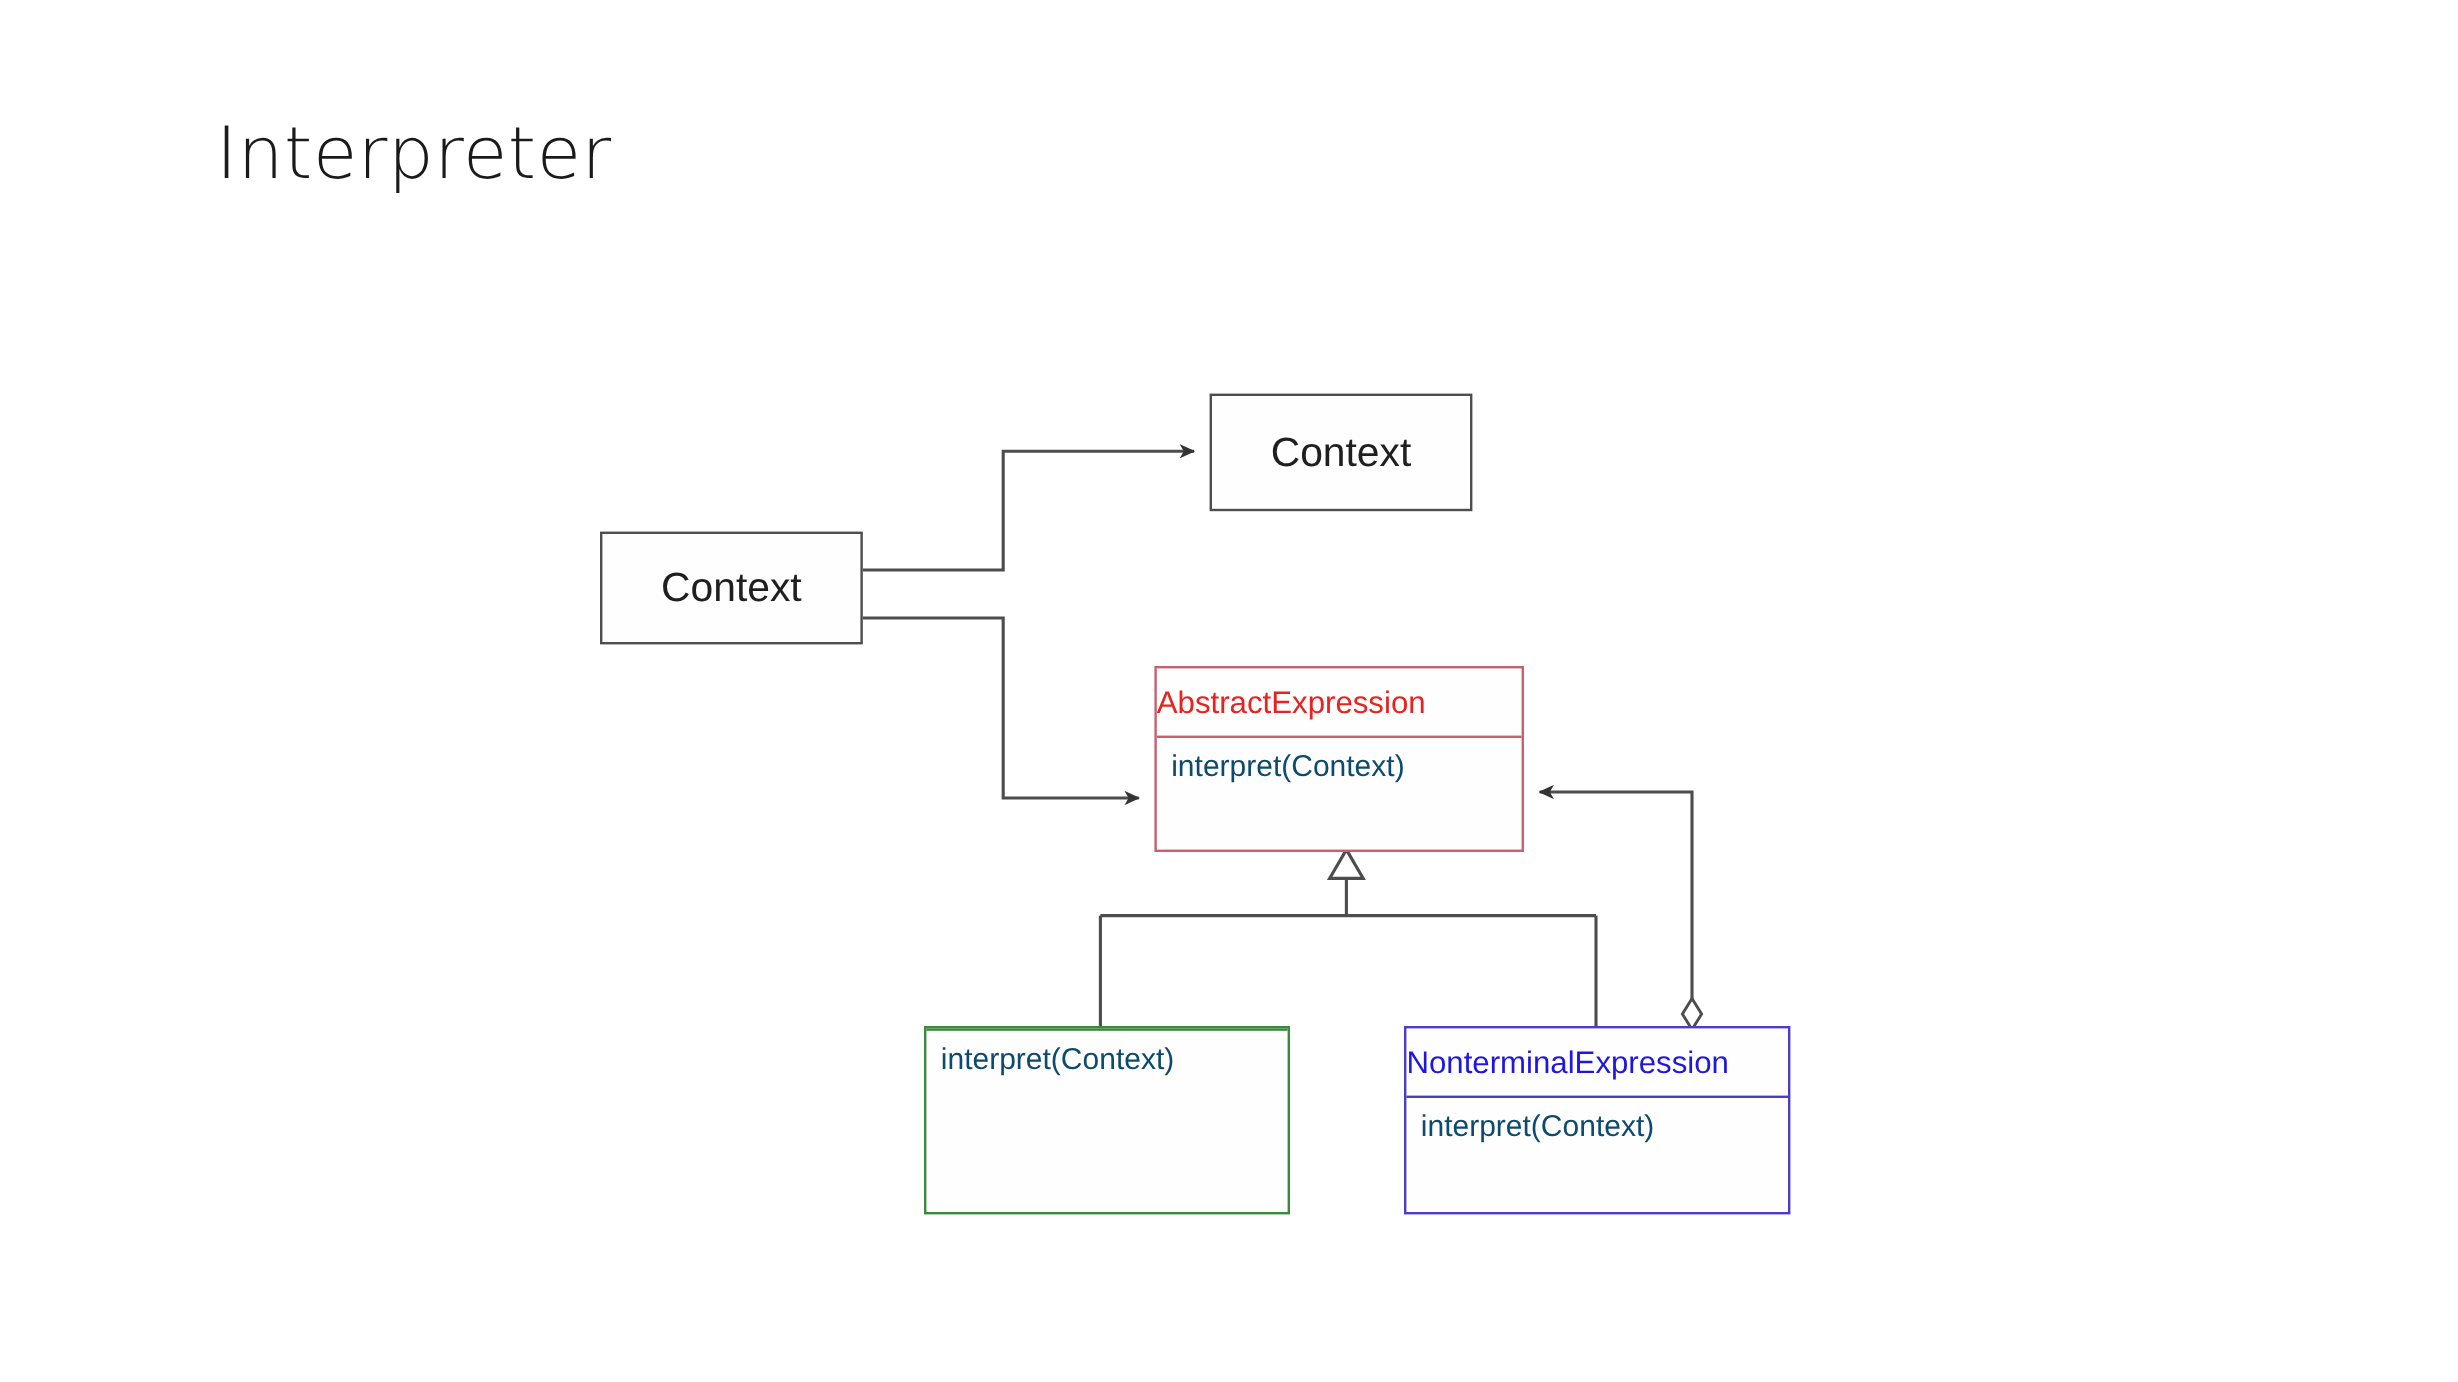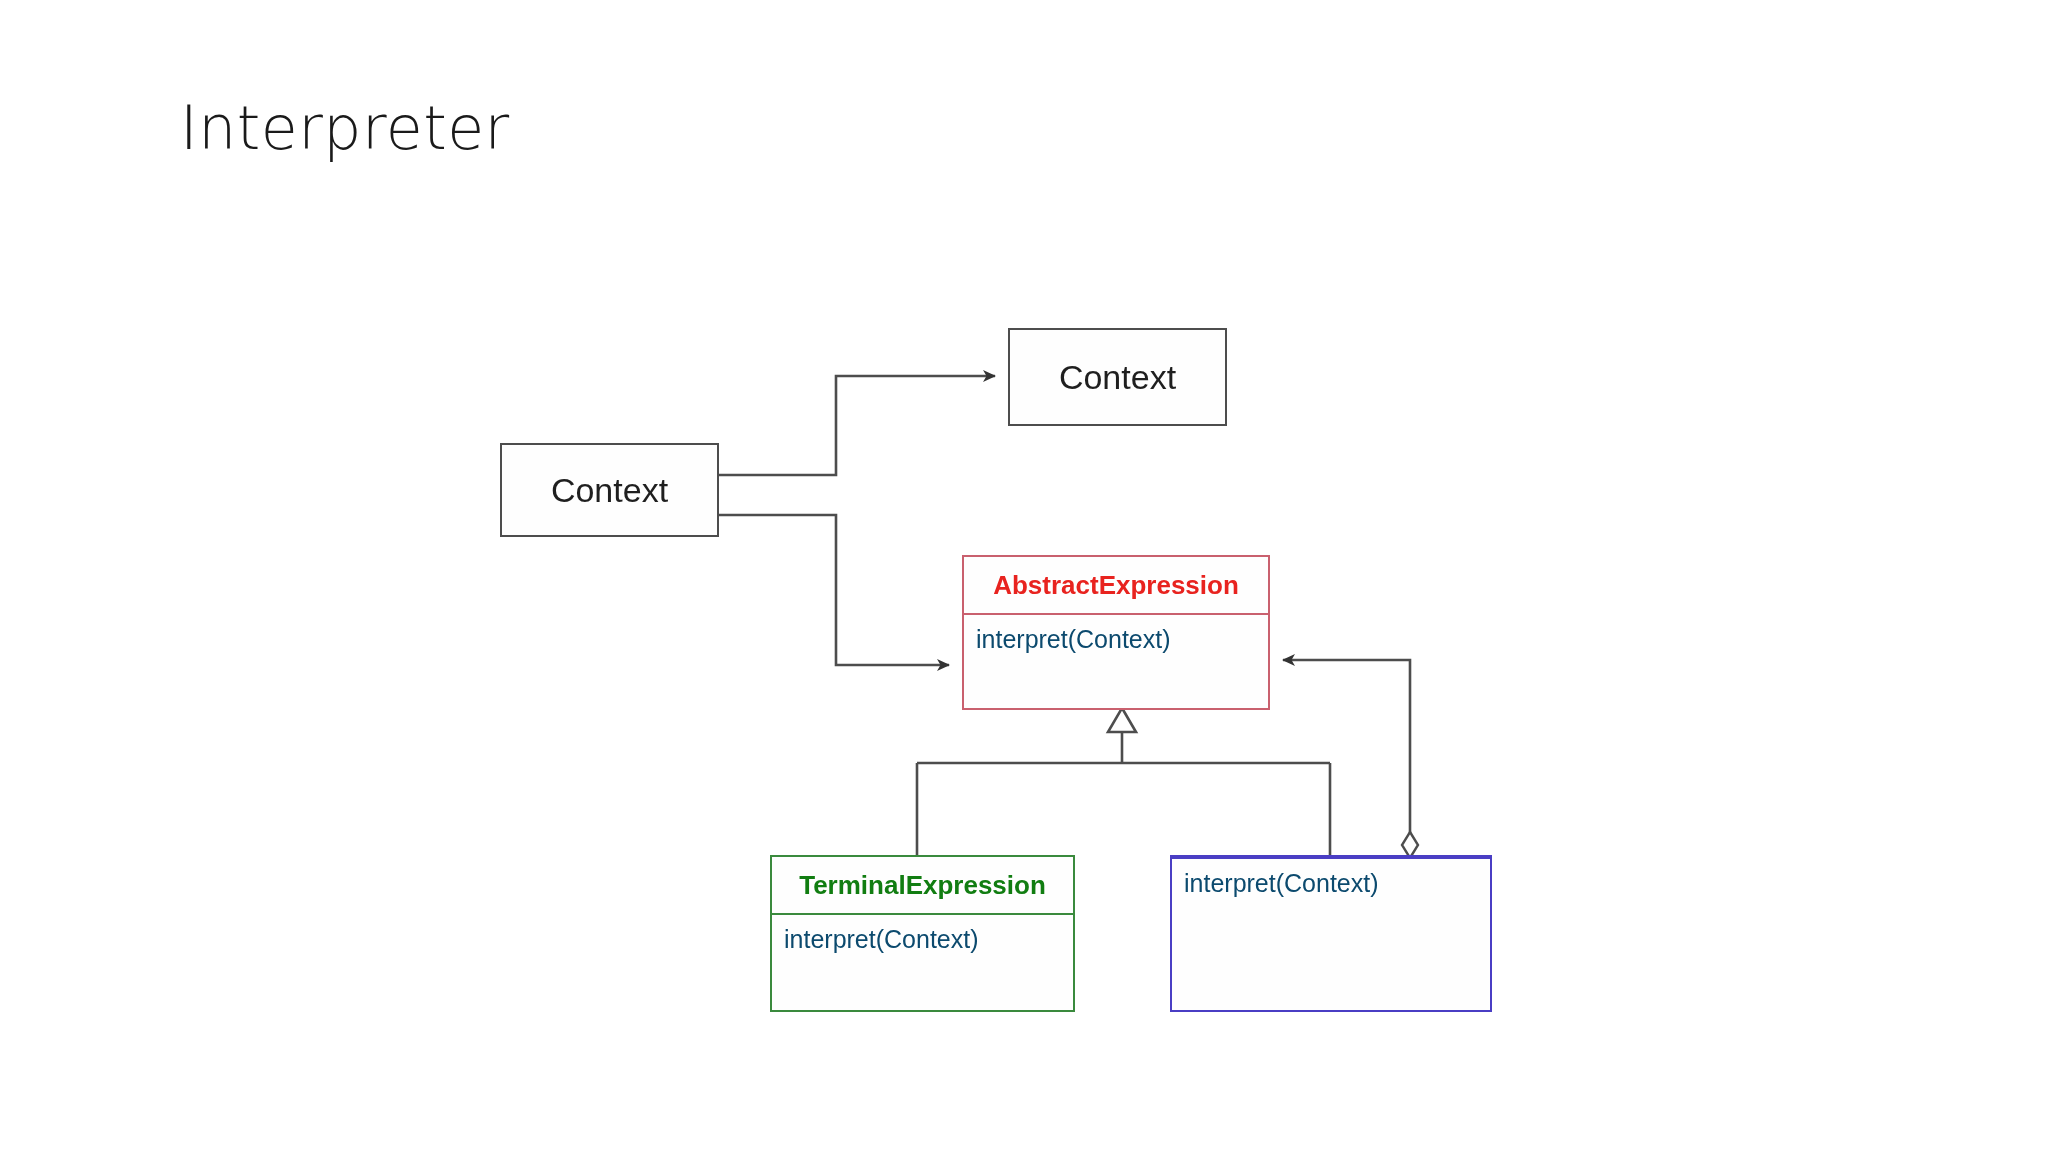--- a/index.html
+++ b/index.html
@@ -51,22 +51,21 @@
   
   .uml-box {
     position: absolute;
     box-sizing: border-box;
     background: #fefefe;
     border-style: solid;
     border-width: 2px;
   }
   .uml-title {
     box-sizing: border-box;
-    text-align: center;
-    font-weight: bold;
+    font-weight: normal;
     white-space: nowrap;
     overflow: hidden;
   }
   .uml-divider {
     height: 0;
     border-top-style: solid;
     border-top-width: 2px;
   }
   .uml-members {
     box-sizing: border-box;
@@ -153,23 +152,23 @@
     <span>Context</span>
   </div>
 
   <div class="uml-box" id="box-abstract-expression">
     <div class="uml-title">AbstractExpression</div>
     <div class="uml-divider"></div>
     <div class="uml-members">interpret(Context)</div>
   </div>
 
   <div class="uml-box" id="box-terminal-expression">
-    <div class="uml-title">TerminalExpression</div>
     <div class="uml-divider"></div>
     <div class="uml-members">interpret(Context)</div>
   </div>
 
   <div class="uml-box" id="box-nonterminal-expression">
+    <div class="uml-title">NonterminalExpression</div>
     <div class="uml-divider"></div>
     <div class="uml-members">interpret(Context)</div>
   </div>
 
 </div>
 
 </body></html>

